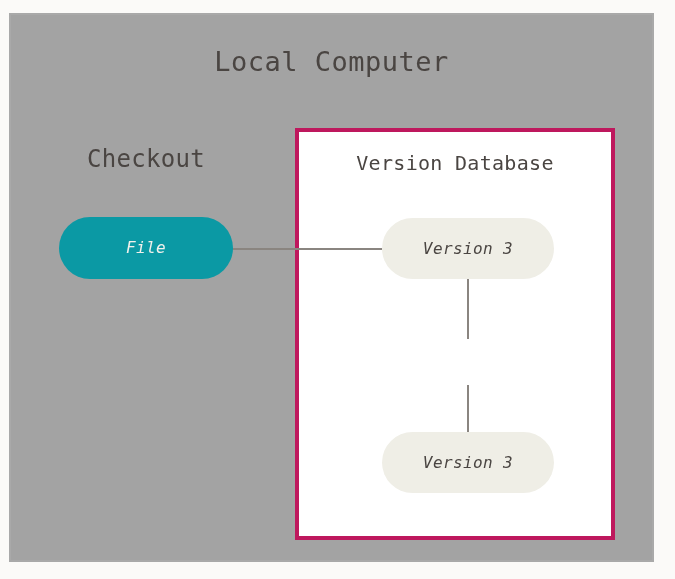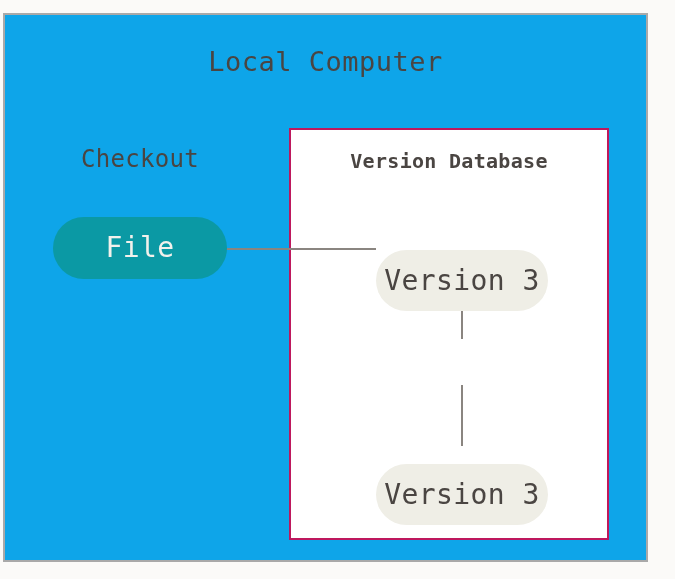--- a/index.html
+++ b/index.html
@@ -16,25 +16,25 @@
 
   #diagram {
     position: relative;
     width: 675px;
     height: 579px;
   }
 
   
   .outer-panel {
     position: absolute;
-    left: 3px;
+    left: 9px;
     top: 13px;
     width: 645px;
     height: 549px;
-    background: #0ea5e9;
+    background: #a3a3a3;
     border: 2px solid #a9a9a9;
     box-sizing: border-box;
   }
 
   .outer-title {
     position: absolute;
     left: 0;
     top: 31px;
     width: 100%;
     text-align: center;
@@ -60,23 +60,22 @@
   }
 
   
   .inner-panel {
     position: absolute;
     left: 284px;
     top: 113px;
     width: 320px;
     height: 412px;
     background: #ffffff;
-    border: 2px solid #be185d;
+    border: 4px solid #be185d;
     box-sizing: border-box;
-    font-weight: bold;
   }
 
   .inner-title {
     position: absolute;
     left: 0;
     top: 18px;
     width: 100%;
     text-align: center;
     font-size: 20px;
     line-height: 26px;
@@ -103,43 +102,43 @@
   .connector-v-3-2 { top: 264px; height: 60px; }
   .connector-v-2-1 { top: 370px; height: 61px; }
 
   
   .pill {
     position: absolute;
     display: flex;
     align-items: center;
     justify-content: center;
     border-radius: 34px;
-    font-size: 28px;
+    font-size: 16px;
     line-height: 24px;
     letter-spacing: 0.4px;
     white-space: pre;
     box-sizing: border-box;
+    font-style: italic;
   }
 
   .pill-file {
     left: 48px;
     top: 202px;
     width: 174px;
     height: 62px;
     background: #0b99a4;
     color: #f2f1ec;
   }
 
   .pill-version {
     left: 371px;
     width: 172px;
     height: 61px;
     background: #efeee6;
     color: #4a4542;
-    margin-top: 32px;
   }
   .pill-v3 { top: 203px; }
   .pill-v2 { top: 310px; }
   .pill-v1 { top: 417px; }
 </style>
 </head>
 <body>
 
 <div id="diagram">
 

